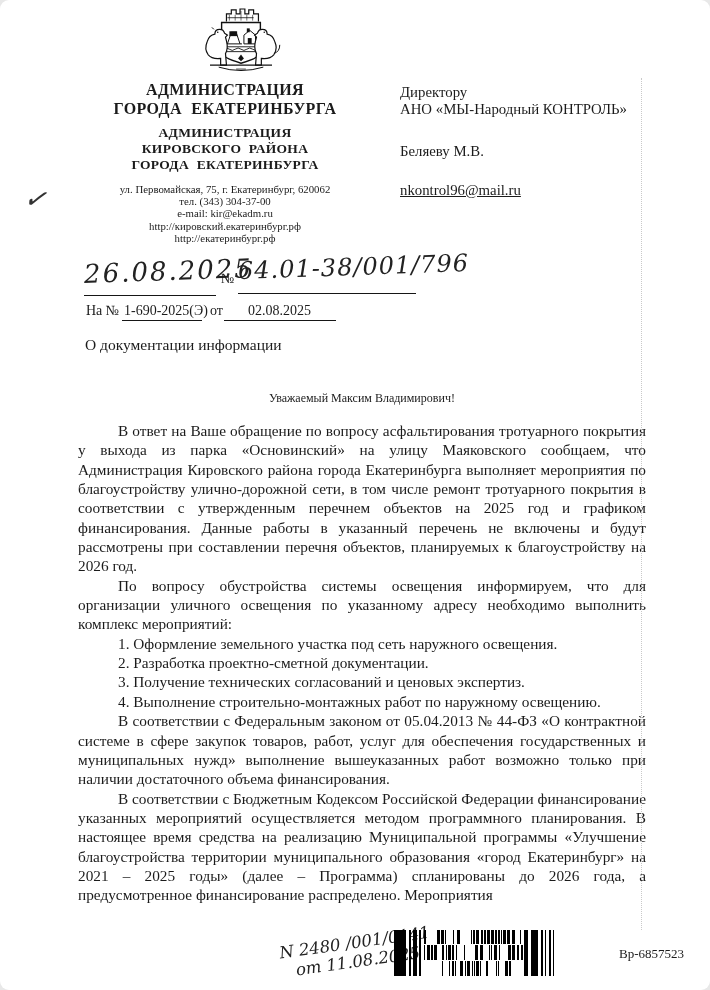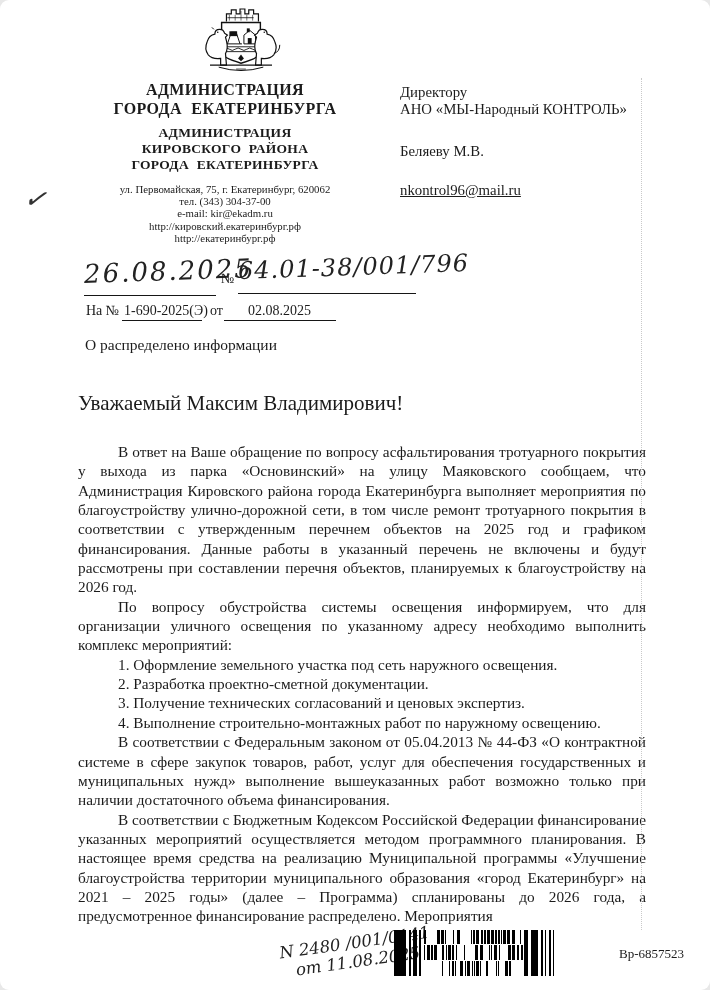--- a/index.html
+++ b/index.html
@@ -22,22 +22,22 @@
   
   .hw{font-family:"DejaVu Serif","Liberation Serif",serif;font-style:italic;color:#222;white-space:nowrap;}
   .checkmark{position:absolute;left:24px;top:183px;font-size:27px;transform:rotate(8deg);color:#333;}
   .hw-date{position:absolute;left:84px;top:256px;font-size:26px;letter-spacing:2px;transform:rotate(-2deg);}
   .hw-number{position:absolute;left:238px;top:253px;font-size:24px;letter-spacing:1px;transform:rotate(-2deg);}
   .line{position:absolute;border-bottom:1.6px solid #161616;}
   .num-sign{position:absolute;left:221px;top:271px;font-size:14px;}
   .reg2{position:absolute;font-size:14px;}
   
   .subject{position:absolute;left:85px;top:336px;font-size:15.5px;}
-  .salutation{position:absolute;left:78px;top:391px;width:568px;text-align:left;font-size:21px;}
-  .body-text{position:absolute;left:78px;top:442px;width:568px;font-size:15.3px;line-height:19.35px;text-align:justify;}
+  .salutation{position:absolute;left:78px;top:391px;width:568px;text-align:center;font-size:12px;}
+  .body-text{position:absolute;left:78px;top:421px;width:568px;font-size:15.3px;line-height:19.35px;text-align:justify;}
   .body-text p{margin:0;text-indent:40px;}
   .body-text .li{margin:0;padding-left:40px;text-align:left;}
   
   .hw-note{position:absolute;left:280px;top:933px;font-size:16.5px;transform:rotate(-8deg);line-height:19px;}
   .hw-note .l2{padding-left:14px;}
   .barcode{position:absolute;left:394px;top:930px;}
   .doc-code{position:absolute;left:619px;top:946px;font-size:13px;}
   .scan-line{position:absolute;left:641px;top:78px;height:852px;width:0;border-left:1px dotted #c9c9c9;}
   .emblem path,.emblem rect,.emblem circle{vector-effect:non-scaling-stroke;}
 </style>
@@ -114,21 +114,21 @@
   <div class="hw hw-number">64.01-38/001/796</div>
   <div class="line" style="left:238px;top:258px;width:178px;height:35px;"></div>
 
   <div class="reg2" style="left:86px;top:303px;">На №</div>
   <div class="reg2" style="left:124px;top:303px;text-align:center;">1-690-2025(Э)</div>
   <div class="line" style="left:122px;top:303px;width:80px;height:17px;"></div>
   <div class="reg2" style="left:210px;top:303px;">от</div>
   <div class="reg2" style="left:248px;top:303px;">02.08.2025</div>
   <div class="line" style="left:224px;top:303px;width:112px;height:17px;"></div>
 
-  <div class="subject">О распределено информации</div>
+  <div class="subject">О документации информации</div>
 
   <div class="salutation">Уважаемый Максим Владимирович!</div>
 
   <div class="body-text">
     <p>В ответ на Ваше обращение по вопросу асфальтирования тротуарного покрытия у выхода из парка «Основинский» на улицу Маяковского сообщаем, что Администрация Кировского района города Екатеринбурга выполняет мероприятия по благоустройству улично-дорожной сети, в том числе ремонт тротуарного покрытия в соответствии с утвержденным перечнем объектов на 2025 год и графиком финансирования. Данные работы в указанный перечень не включены и будут рассмотрены при составлении перечня объектов, планируемых к благоустройству на 2026 год.</p>
     <p>По вопросу обустройства системы освещения информируем, что для организации уличного освещения по указанному адресу необходимо выполнить комплекс мероприятий:</p>
     <div class="li">1. Оформление земельного участка под сеть наружного освещения.</div>
     <div class="li">2. Разработка проектно-сметной документации.</div>
     <div class="li">3. Получение технических согласований и ценовых экспертиз.</div>
     <div class="li">4. Выполнение строительно-монтажных работ по наружному освещению.</div>

